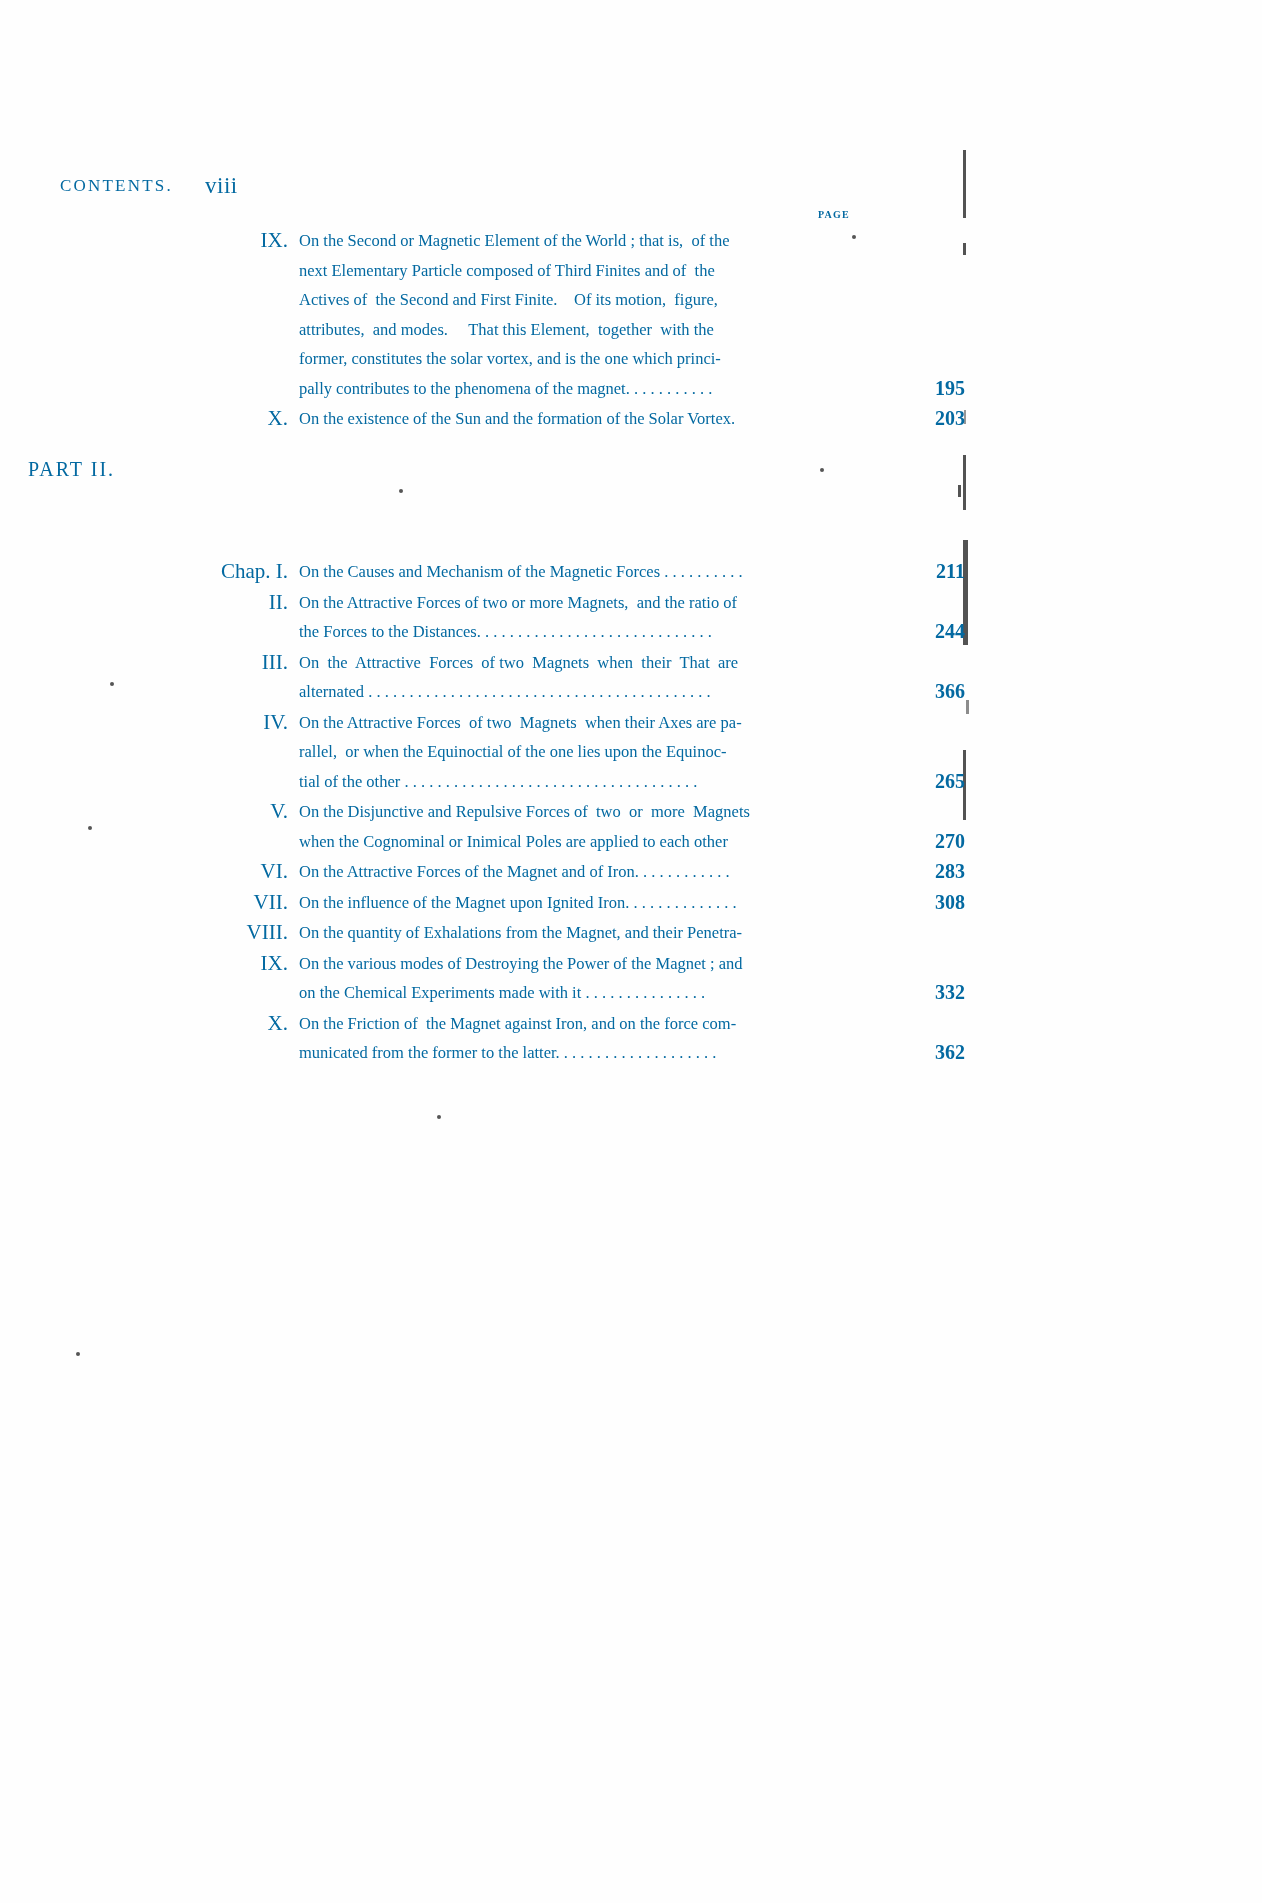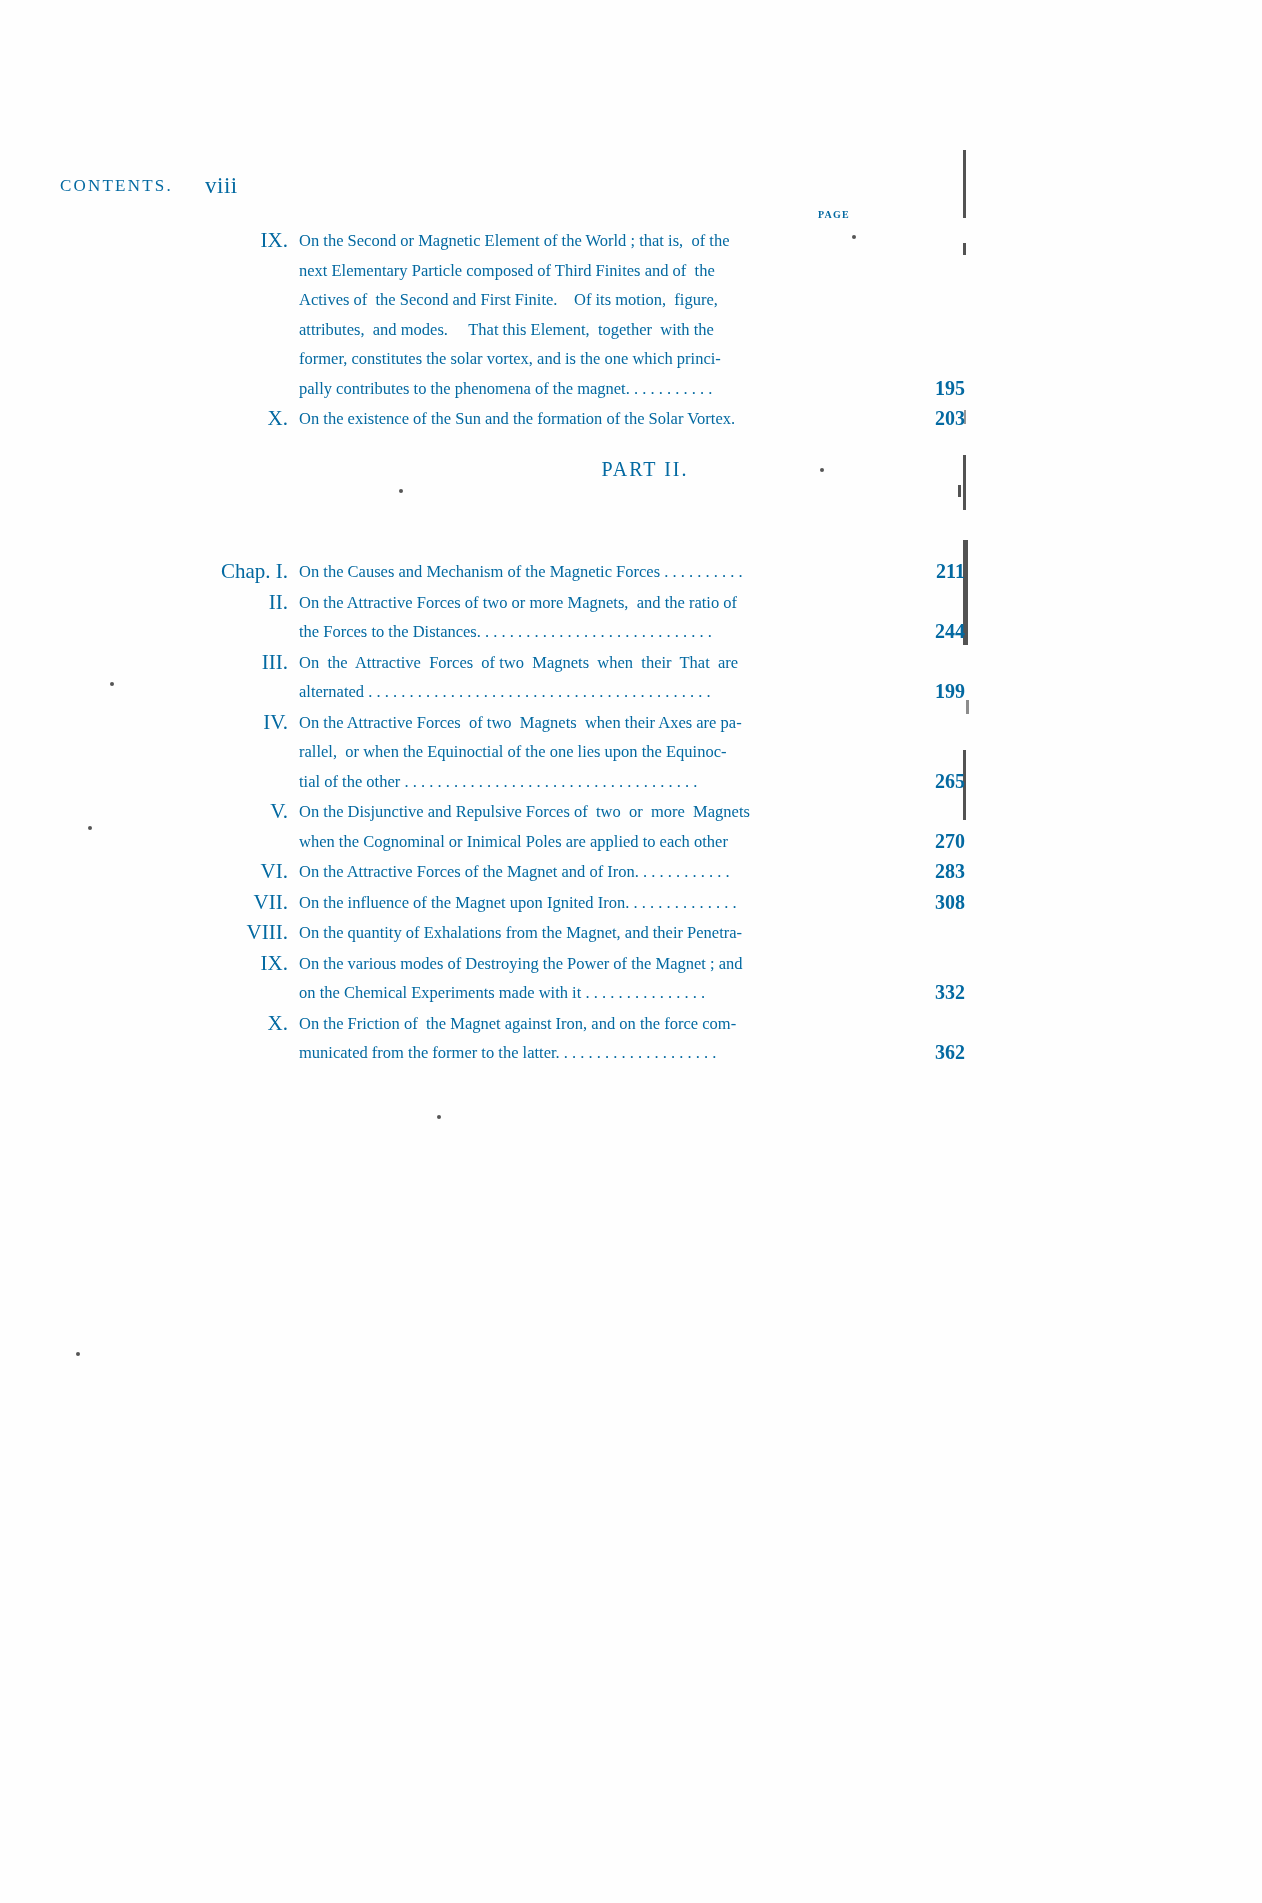--- a/index.html
+++ b/index.html
@@ -109,21 +109,20 @@
     font-weight: bold;
     white-space: nowrap;
   }
 
   
   .part-head {
     position: absolute;
     left: 0;
     top: 458px;
     width: 1262px;
-    text-align: center;
     font-size: 20px;
     letter-spacing: 2px;
     padding-left: 28px;
     box-sizing: border-box;
     font-family: Liberation Serif, serif;
   }
 </style>
 </head>
 <body>
 
@@ -216,21 +215,21 @@
     </div>
 
     <div class="entry">
       <div class="num">III.</div>
       <div class="body-col">
         <div class="line justify">
             <span>On  the  Attractive  Forces  of two  Magnets  when  their  That  are</span>
           </div>
         <div class="line">
           <span>alternated . . . . . . . . . . . . . . . . . . . . . . . . . . . . . . . . . . . . . . . . . .</span>
-          <span class="pg">199</span>
+          <span class="pg">366</span>
         </div>
       </div>
     </div>
 
     <div class="entry">
       <div class="num">IV.</div>
       <div class="body-col">
         <div class="line justify">
             <span>On the Attractive Forces  of two  Magnets  when their Axes are pa-</span>
           </div>

